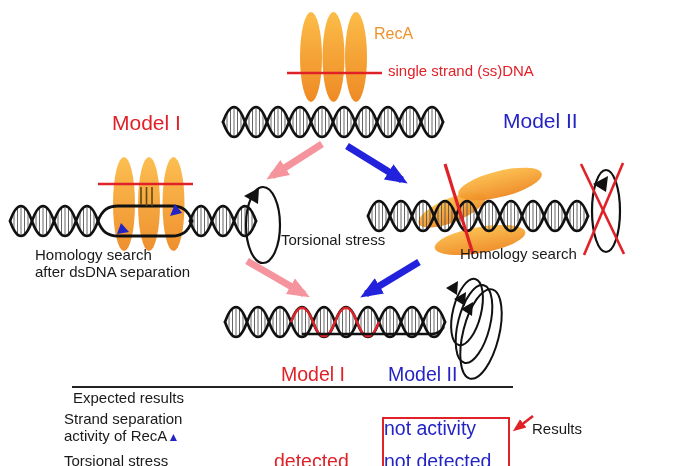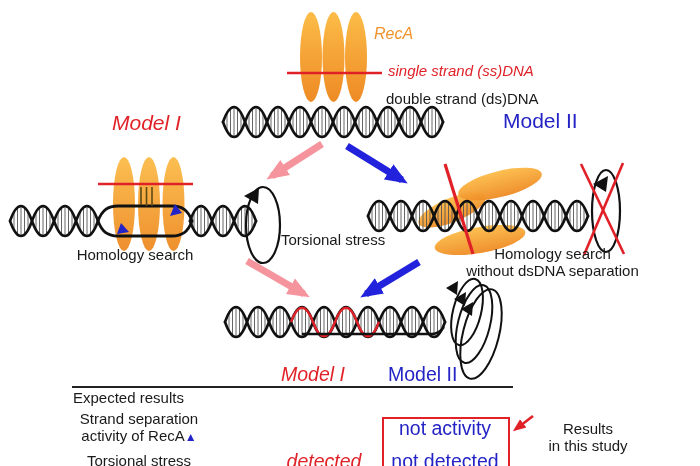--- a/index.html
+++ b/index.html
@@ -1,25 +1,25 @@
 <!DOCTYPE html>
 <html style="--c-orange: #F0922C; --c-red: #E02128; --c-blue: #2424C6; --c-pink: #F5949C; --c-arrow_blue: #2222DD;"><head>
 <meta charset="utf-8">
 <style>
   html,body{margin:0;padding:0;background:#fff;}
   .stage{position:relative;width:700px;height:466px;background:#fff;overflow:hidden;
          font-family:"Liberation Sans",sans-serif;color:#1a1a1a;}
   .stage svg{position:absolute;left:0;top:0;}
   .lbl{position:absolute;white-space:nowrap;}
-  .ctr{text-align:center;white-space:normal;}
+  .ctr{white-space:normal;}
   .f15{font-size:15px;line-height:16.5px;}
-  .f16{font-size:16px;font-style:italic;}
+  .f16{font-size:16px;}
   .f20{font-size:19.5px;line-height:21px;}
   .f21{font-size:21px;}
-  .red{color:var(--c-red,#E02128);font-style:italic;}
+  .red{color:var(--c-red,#E02128);}
   .blue{color:var(--c-blue,#2424C6);}
   .orange{color:var(--c-orange,#F0922C);}
   .tri{font-size:12px;color:var(--c-blue,#2424C6);}
   .redbox{position:absolute;left:382px;top:417px;width:124px;height:82px;
           border:2.5px solid var(--c-red,#E02128);}
 </style>
 </head>
 <body>
 
 <div class="stage">
@@ -148,50 +148,48 @@
       </g>
     </g>
 
     <line x1="72" y1="387" x2="513" y2="387" stroke="#222" stroke-width="2"></line>
 
     <line x1="533" y1="416" x2="516" y2="429" stroke="#E02128" stroke-width="2.6" marker-end="url(#mred)"></line>
   </svg>
 
   <div class="lbl f16 orange" style="left:374px;top:25px;">RecA</div>
   <div class="lbl f15 red" style="left:388px;top:63px;">single strand (ss)DNA</div>
-  <div class="lbl f15" style="left:386px;top:91px;">double strand (ds)DNA</div>
 
   <div class="lbl f21 red" style="left:112px;top:111px;">Model I</div>
   <div class="lbl f21 blue" style="left:503px;top:109px;">Model II</div>
 
   <div class="lbl f15 ctr" style="left:35px;top:247px;width:200px;">
     <div>Homology search</div>
+    <div>after dsDNA separation</div>
   </div>
 
   <div class="lbl f15" style="left:281px;top:232px;">Torsional stress</div>
 
   <div class="lbl f15 ctr" style="left:460px;top:246px;width:185px;">
     <div>Homology search</div>
-    <div>without dsDNA separation</div>
   </div>
 
 
   <div class="lbl f20 red" style="left:281px;top:364px;">Model I</div>
   <div class="lbl f20 blue" style="left:388px;top:364px;">Model II</div>
   <div class="lbl f15" style="left:73px;top:390px;">Expected results</div>
 
   <div class="lbl f15 ctr" style="left:64px;top:411px;width:150px;">
     <div>Strand separation</div>
     <div><span>activity of RecA</span><span class="tri">▲</span></div>
   </div>
   <div class="redbox"></div>
   <div class="lbl f20 blue ctr" style="left:384px;top:418px;width:122px;">not activity</div>
 
   <div class="lbl f15 ctr" style="left:64px;top:453px;width:150px;">Torsional stress</div>
   <div class="lbl f20 red ctr" style="left:274px;top:451px;width:100px;">detected</div>
   <div class="lbl f20 blue ctr" style="left:384px;top:451px;width:122px;">not detected</div>
 
   <div class="lbl f15 ctr" style="left:532px;top:397px;width:112px;margin-top:24px;">
     <div>Results</div>
-    <div>in this study</div>
   </div>
 
 </div>
 
 </body></html>

